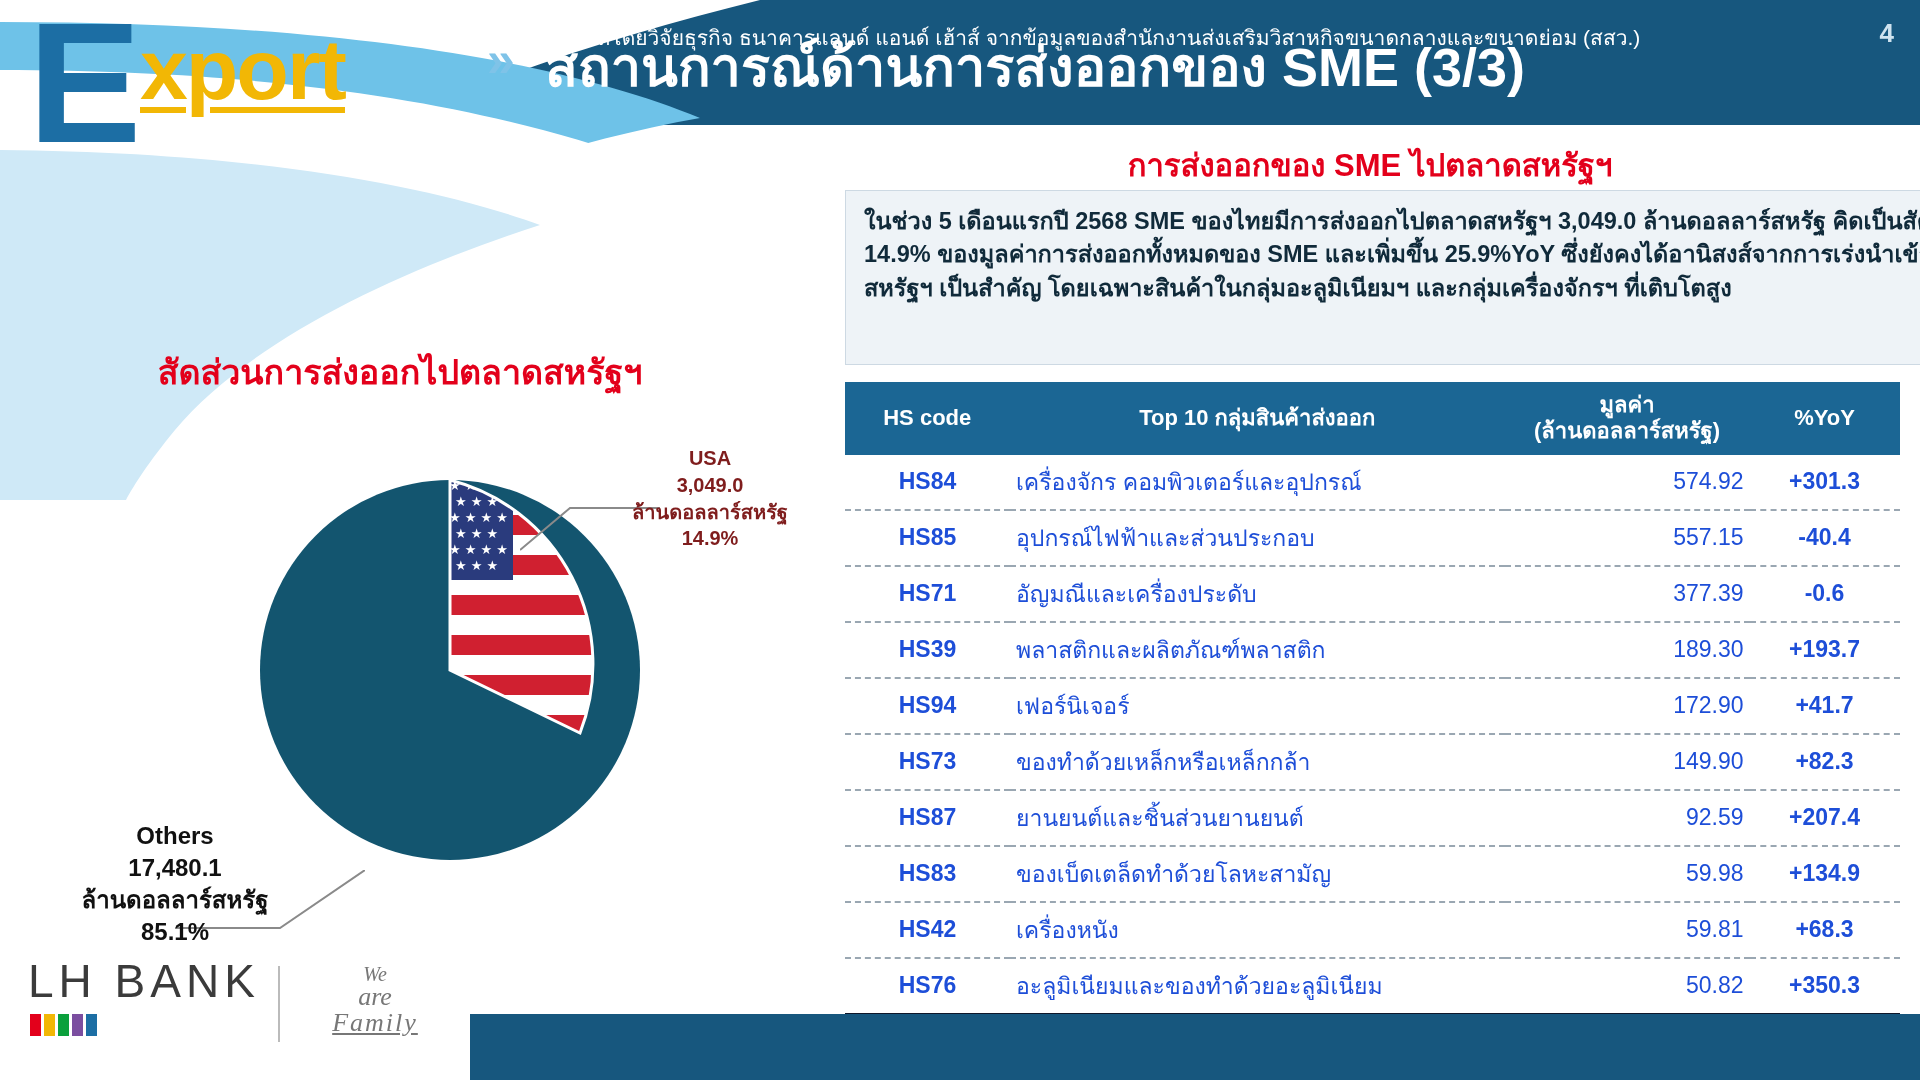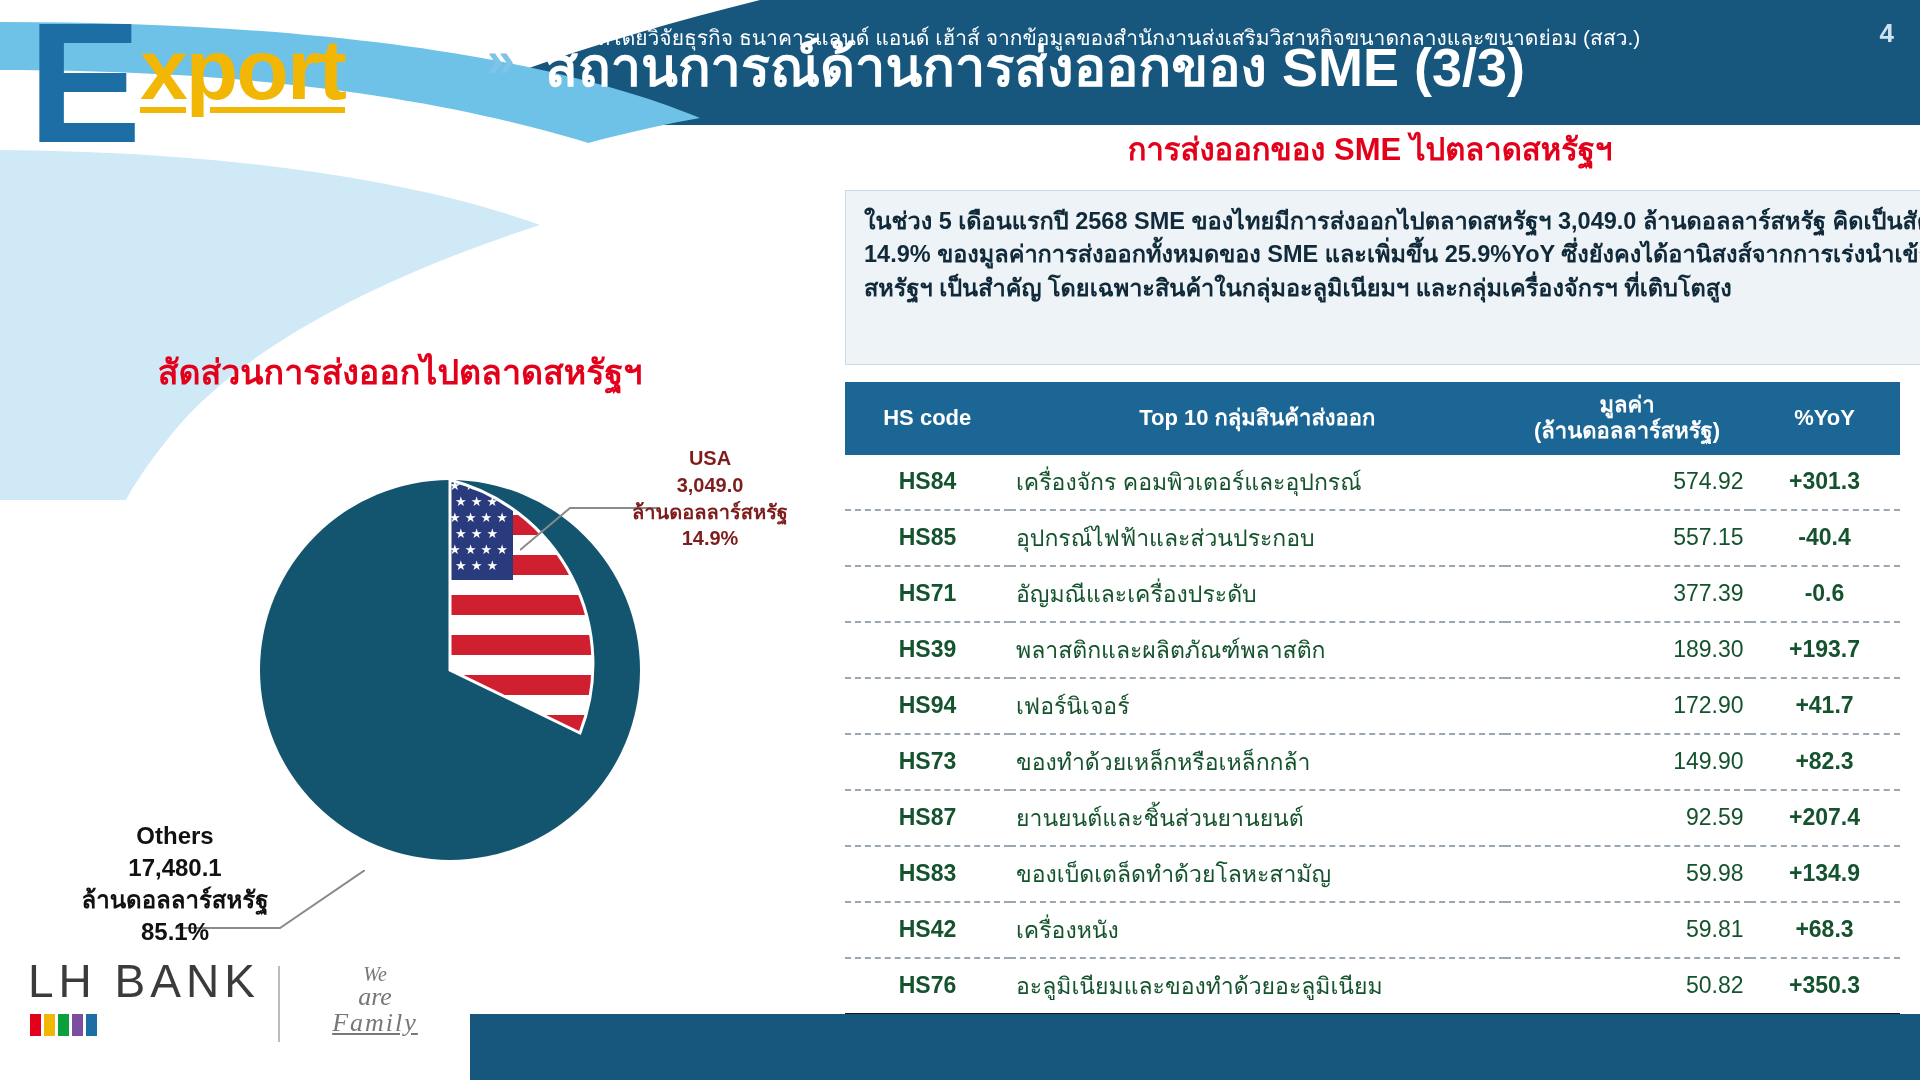--- a/index.html
+++ b/index.html
@@ -57,40 +57,40 @@
     text-align: center; font-size: 20px; font-weight: bold; color: #7f1d1d; line-height: 1.34;
   }
   .label-others {
     position: absolute; left: 60px; top: 820px; width: 230px;
     text-align: center; font-size: 24px; font-weight: bold; color: #111; line-height: 1.34;
   }
   .leader { position: absolute; stroke: #8a8a8a; stroke-width: 2px; fill: none; }
 
   
   .right-title {
-    position: absolute; left: 840px; top: 124px; width: 1060px;
+    position: absolute; left: 840px; top: 140px; width: 1060px;
     text-align: center; font-size: 31px; font-weight: bold; color: #e3001b;
   }
   .desc-box {
     position: absolute; left: 845px; top: 190px; width: 1193px; height: 175px;
     background: #eef3f7; border: 1px solid #cdd9e3; padding: 14px 18px 0 18px;
     font-size: 23.5px; line-height: 1.42; color: #102a3a; font-weight: bold;
   }
 
   table.hs {
     position: absolute; left: 845px; top: 382px; width: 1055px;
     border-collapse: collapse; table-layout: fixed;
   }
   table.hs th {
     background: #1b6694; color: #fff; font-size: 22px; font-weight: bold;
     padding: 10px 4px; text-align: center; line-height: 1.2;
     border-right: 1px solid #1b6694;
   }
   table.hs td {
-    font-size: 23px; padding: 9px 6px; color: #14532d;
+    font-size: 23px; padding: 9px 6px; color: #1d4ed8;
     border-bottom: 2px dashed #9aa7b2; background: #fff;
   }
   table.hs tr:last-child td { border-bottom: 4px solid #0f172a; }
   td.code { text-align: center; font-weight: bold; width: 165px; }
   td.name { text-align: left; padding-left: 22px; }
   td.val  { text-align: right; width: 245px; }
   td.yoy  { text-align: center; width: 150px; font-weight: bold; }
   .pos { color: #0aa03c; }
   .neg { color: #e3001b; }
 

